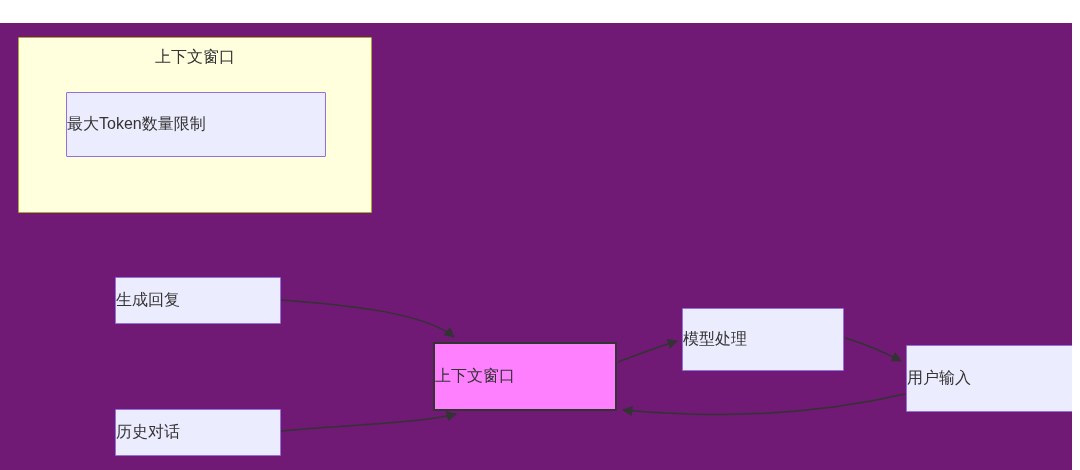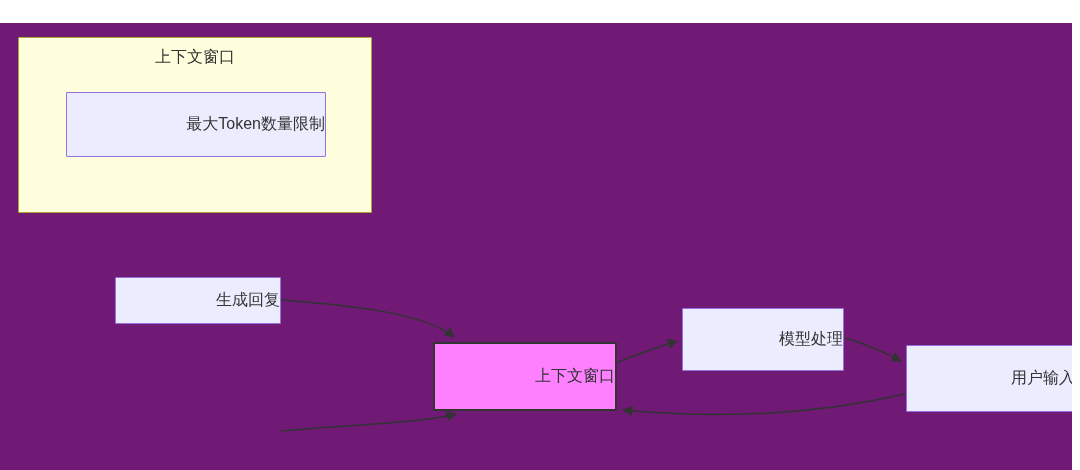--- a/index.html
+++ b/index.html
@@ -38,37 +38,37 @@
     position: absolute;
     top: 9px; left: 0; width: 100%;
     text-align: center;
     font-size: 16px;
     color: #333333;
   }
   .node {
     position: absolute;
     display: flex;
     align-items: center;
-    justify-content: flex-end;
+    justify-content: flex-start;
     background: var(--node-bg, #ececff);
     border: 1px solid var(--node-border, #9370db);
     border-radius: 1px;
     font-size: 16px;
     color: #333333;
     text-align: center;
   }
   .node-max-token   { left: 47px;  top: 54px;  width: 260px; height: 65px; }
   .node-user-input  { left: 115px; top: 254px; width: 166px; height: 47px; }
   .node-history     { left: 115px; top: 386px; width: 166px; height: 47px; }
   .node-context {
     left: 433px; top: 319px; width: 184px; height: 69px;
     background: var(--highlight-bg, #ff80ff);
     border: 2px solid var(--highlight-border, #333333);
   }
-  .node-model       { left: 682px; top: 285px; width: 162px; height: 63px; padding-left: 48px; }
+  .node-model       { left: 682px; top: 285px; width: 162px; height: 63px; }
   .node-reply       { left: 906px; top: 322px; width: 170px; height: 67px; }
 </style>
 </head>
 <body>
 
 <div class="canvas">
 
   <svg class="edges" width="1080" height="470" viewBox="0 0 1080 470" xmlns="http://www.w3.org/2000/svg">
     <defs>
       <marker id="arrowhead" viewBox="0 0 10 10" refX="9" refY="5" markerWidth="7" markerHeight="7" orient="auto">
@@ -86,20 +86,23 @@
     <div class="subgraph-title">上下文窗口</div>
     <div class="node node-max-token">
       <span>最大Token数量限制</span>
     </div>
   </div>
 
   <div class="node node-user-input">
     <span>生成回复</span>
   </div>
 
+  <div class="node node-history">
+    <span>历史对话</span>
+  </div>
 
   <div class="node node-context">
     <span>上下文窗口</span>
   </div>
 
   <div class="node node-model">
     <span>模型处理</span>
   </div>
 
   <div class="node node-reply">

